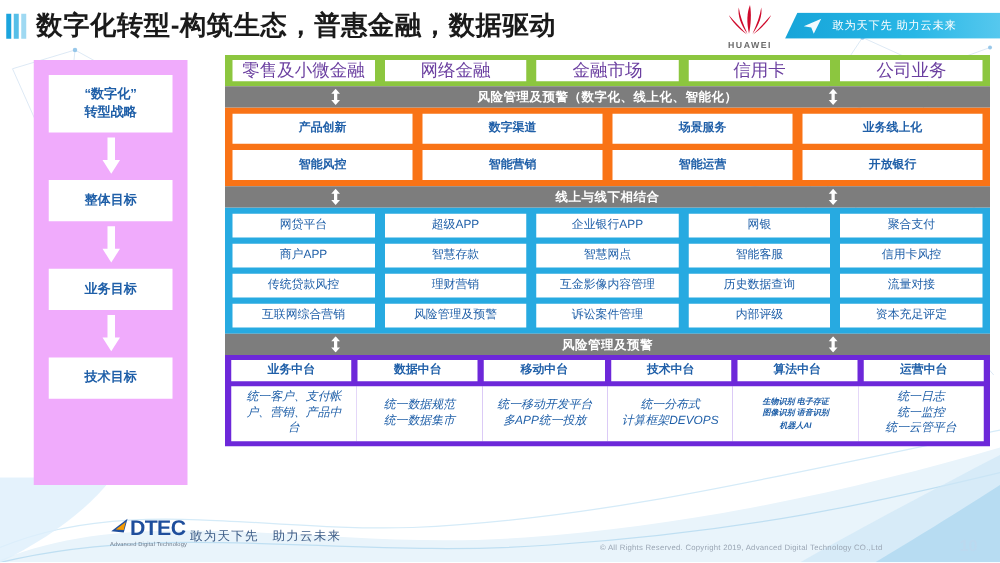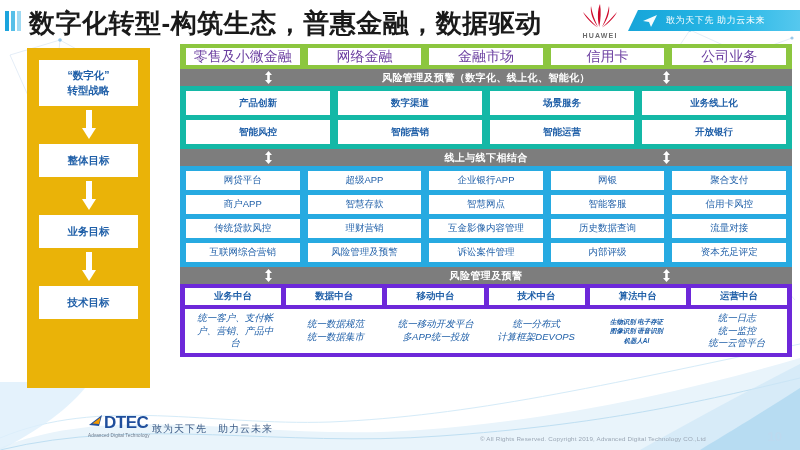--- a/index.html
+++ b/index.html
@@ -21,21 +21,21 @@
   .bg-wave { position: absolute; left: 0; bottom: 0; width: 800px; height: 120px; pointer-events: none; }
 
   
   .header { position: absolute; left: 0; top: 0; width: 800px; height: 42px; }
   .title-bars { position: absolute; left: 5px; top: 11px; width: 20px; height: 20px; display: flex; gap: 2px; }
   .title-bars i { display: block; width: 4px; height: 20px; background: #1ba4dd; }
   .title-bars i:nth-child(2) { background: #57bfe8; }
   .title-bars i:nth-child(3) { background: #9fd9f2; }
   .slide-title {
     position: absolute; left: 29px; top: 6px;
-    font-size: 26px; font-weight: bold; color: #1a1a1a;
+    font-size: 21px; font-weight: bold; color: #1a1a1a;
     letter-spacing: .5px; white-space: nowrap;
   }
   .huawei-logo { position: absolute; left: 578px; top: 2px; width: 44px; height: 38px; text-align: center; }
   .huawei-word {
     font-size: 7px; font-weight: bold; color: #6b6b6b;
     letter-spacing: 1.2px; margin-top: -2px;
   }
   .banner {
     position: absolute; left: 628px; top: 10px; width: 172px; height: 21px;
     background: linear-gradient(90deg,#17a5d9 0%, #28b7e6 60%, #56c8ee 100%);
@@ -43,21 +43,21 @@
     display: flex; align-items: center;
   }
   .banner-arrow { margin-left: 14px; margin-right: 8px; }
   .banner-text {
     font-size: 9px; color: #ffffff; letter-spacing: .6px; white-space: nowrap;
   }
 
   
   .sidebar {
     position: absolute; left: 27px; top: 48px; width: 123px; height: 340px;
-    background: #eab308; padding: 12px 12px;
+    background: #f0abfc; padding: 12px 12px;
     display: flex; flex-direction: column; align-items: center;
   }
   .side-box {
     width: 99px; background: #ffffff; color: #1f5fa8;
     font-size: 10.5px; font-weight: bold; text-align: center;
     display: flex; align-items: center; justify-content: center;
     line-height: 1.45; padding: 7px 2px;
   }
   .side-box.tall { min-height: 46px; }
   .side-box.short { min-height: 33px; }
@@ -66,21 +66,21 @@
   .side-arrow .head {
     position: absolute; left: 0; top: 18px; width: 0; height: 0;
     border-left: 7px solid transparent; border-right: 7px solid transparent;
     border-top: 11px solid #fff;
   }
 
   
   .stack { position: absolute; left: 180px; top: 44px; width: 612px; }
 
   .band-green { background: #8cc63f; padding: 4px 6px; }
-  .band-orange { background: #14b8a6; padding: 5px 6px; }
+  .band-orange { background: #f97316; padding: 5px 6px; }
   .band-blue { background: #27aae1; padding: 5px 6px; }
   .band-navy { background: #6d28d9; padding: 4px 5px; }
 
   .row { display: flex; gap: 8px; }
   .row + .row { margin-top: 5px; }
 
   .cell {
     flex: 1 1 0; background: #ffffff;
     text-align: center; font-size: 9.5px; color: #1f5fa8;
     display: flex; align-items: center; justify-content: center;

